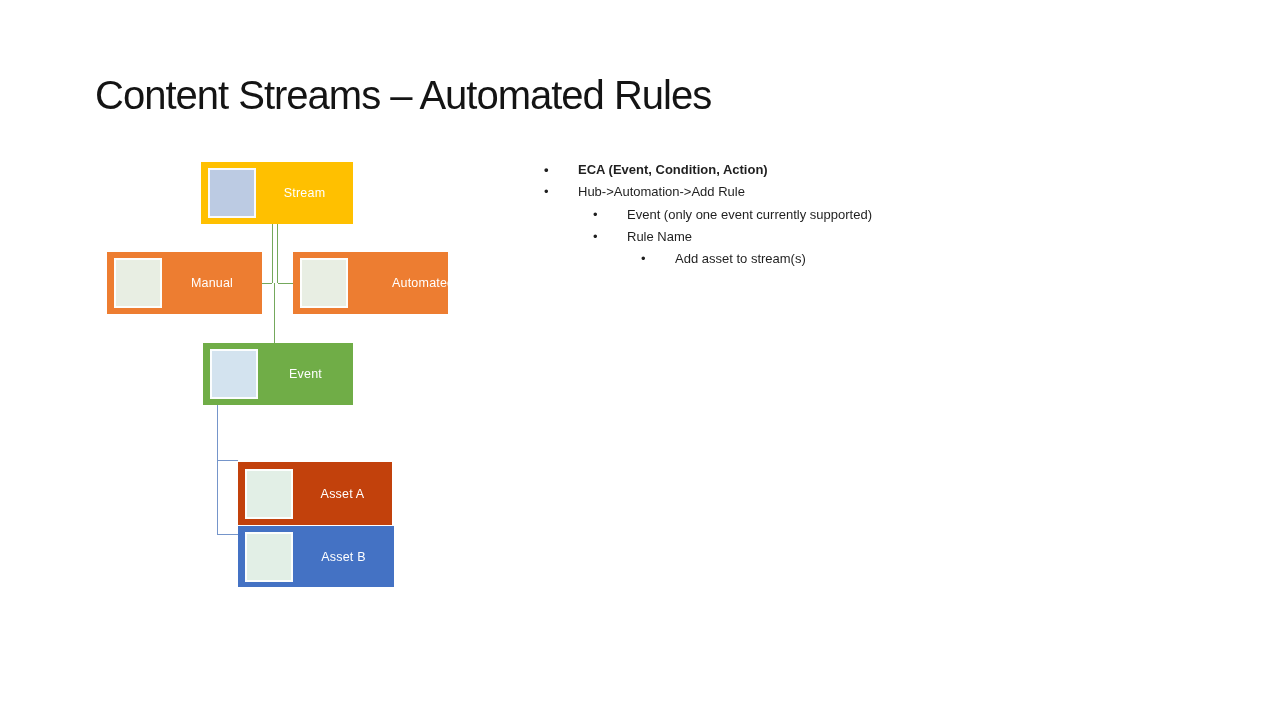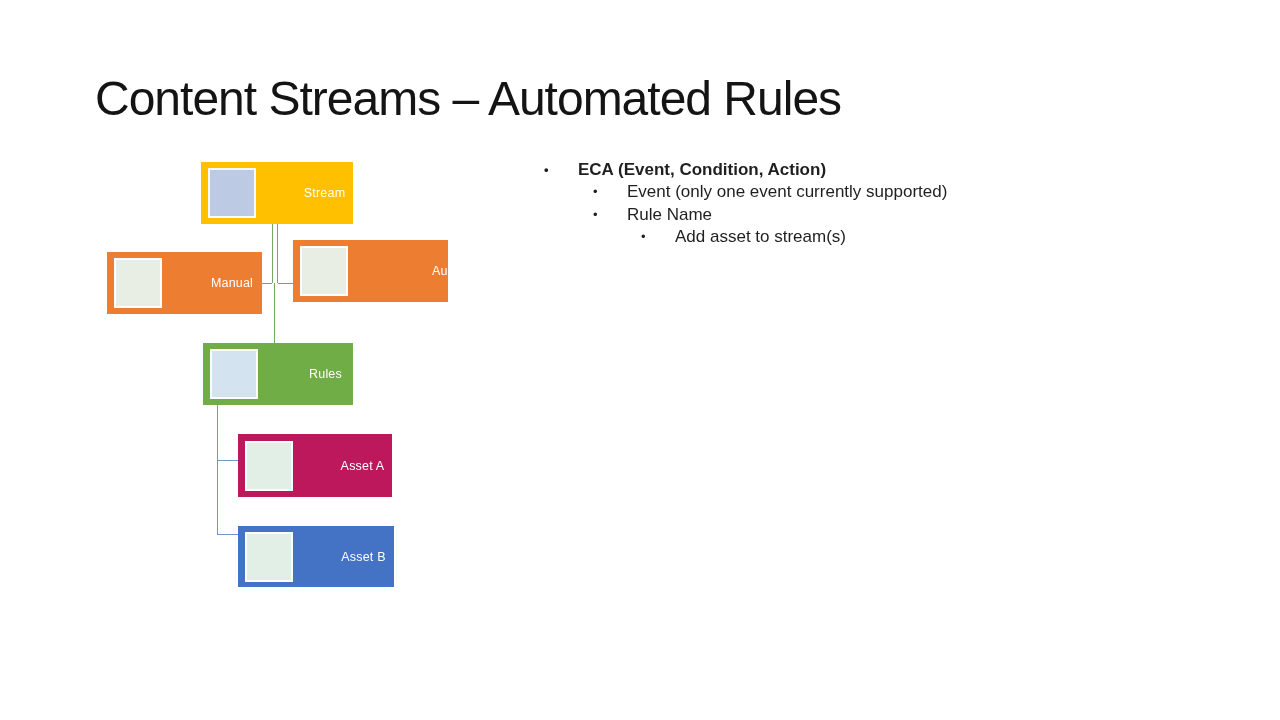--- a/index.html
+++ b/index.html
@@ -8,73 +8,72 @@
     width:1280px;height:720px;
     background:#ffffff;
     overflow:hidden;
     font-family:"Liberation Sans", sans-serif;
     color:#1f1f1f;
   }
   
   .title{
     position:absolute;
     left:95px;top:73px;
-    font-size:48px;
+    font-size:40px;
     font-weight:400;
     letter-spacing:-1px;
     line-height:1.1;
     color:#141414;
     white-space:nowrap;
   }
   
   .diagram{position:absolute;left:0;top:0;width:520px;height:640px;}
   .node{
     position:absolute;
     display:flex;
     align-items:center;
     box-sizing:border-box;
   }
   .node-stream   {left:201px;top:162px;width:152px;height:62px;}
   .node-manual   {left:107px;top:252px;width:155px;height:62px;}
-  .node-automated{left:293px;top:240px;width:155px;height:62px;gap:44px;}
+  .node-automated{left:293px;top:252px;width:155px;height:62px;gap:44px;}
   .node-assets   {left:203px;top:343px;width:150px;height:62px;}
   .node-asset-a  {left:238px;top:434px;width:154px;height:63px;}
   .node-asset-b  {left:238px;top:526px;width:156px;height:61px;}
   .node .thumb{
     flex:0 0 auto;
     width:44px;height:46px;
     margin-left:7px;
     border:2px solid rgba(255,255,255,0.9);
   }
   .node .node-label{
     flex:1 1 auto;
     text-align:center;
     color:#ffffff;
     font-size:12.5px;
     letter-spacing:0.2px;
-    padding-left:40px;
   }
   
   .seg{position:absolute;}
   .seg-green{background:var(--connector-green,#74A85C);}
   .seg-blue{background:var(--connector-blue,#7595CA);}
   .g1{left:272px;top:224px;width:1.3px;height:59px;}
   .g2{left:277px;top:224px;width:1.3px;height:59px;}
   .g3{left:262px;top:283px;width:10px;height:1.3px;}
   .g4{left:278px;top:283px;width:15px;height:1.3px;}
   .g5{left:274px;top:283px;width:1.3px;height:60px;}
   .b1{left:217px;top:405px;width:1.3px;height:130px;}
   .b2{left:217px;top:460px;width:21px;height:1.3px;}
   .b3{left:217px;top:534px;width:21px;height:1.3px;}
   
   .bullets{
     position:absolute;
     left:543px;top:159px;
     width:480px;
-    font-size:17px;
+    font-size:13px;
     line-height:22.3px;
     color:#1f1f1f;
   }
   .bullet-item{
     position:relative;
     box-sizing:border-box;
   }
   .bullet-item::before{
     content:"\2022";
     position:absolute;
@@ -123,41 +122,44 @@
           <span class="node-label">Manual</span>
         </div>
 
         <div class="node node-automated" style="background: rgb(237, 125, 49);">
           <span class="thumb" style="background: rgb(232, 238, 227);"></span>
           <span class="node-label">Automated</span>
         </div>
 
         <div class="node node-assets" style="background: rgb(112, 173, 71);">
           <span class="thumb" style="background: rgb(211, 227, 239);"></span>
-          <span class="node-label">Rules</span>
+          <span class="node-label">Event</span>
         </div>
 
-        <div class="node node-asset-a" style="background: #be185d;">
+        <div class="node node-asset-a" style="background: #c2410c; margin-top: 28px;">
           <span class="thumb" style="background: rgb(226, 239, 230);"></span>
           <span class="node-label">Asset A</span>
         </div>
 
         <div class="node node-asset-b" style="background: rgb(68, 114, 196);">
           <span class="thumb" style="background: rgb(226, 239, 230);"></span>
           <span class="node-label">Asset B</span>
         </div>
       </div>
   </div>
 
   <div class="bullets">
 
       <div class="bullet-item lvl-1 bold">
         <span>ECA (Event, Condition, Action)</span>
       </div>
 
+      <div class="bullet-item lvl-1">
+        <span>Hub-&gt;Automation-&gt;Add Rule</span>
+      </div>
 
       <div class="bullet-item lvl-2">
         <span>Event (only one event currently supported)</span>
       </div>
 
       <div class="bullet-item lvl-2">
         <span>Rule Name</span>
       </div>
 
 

